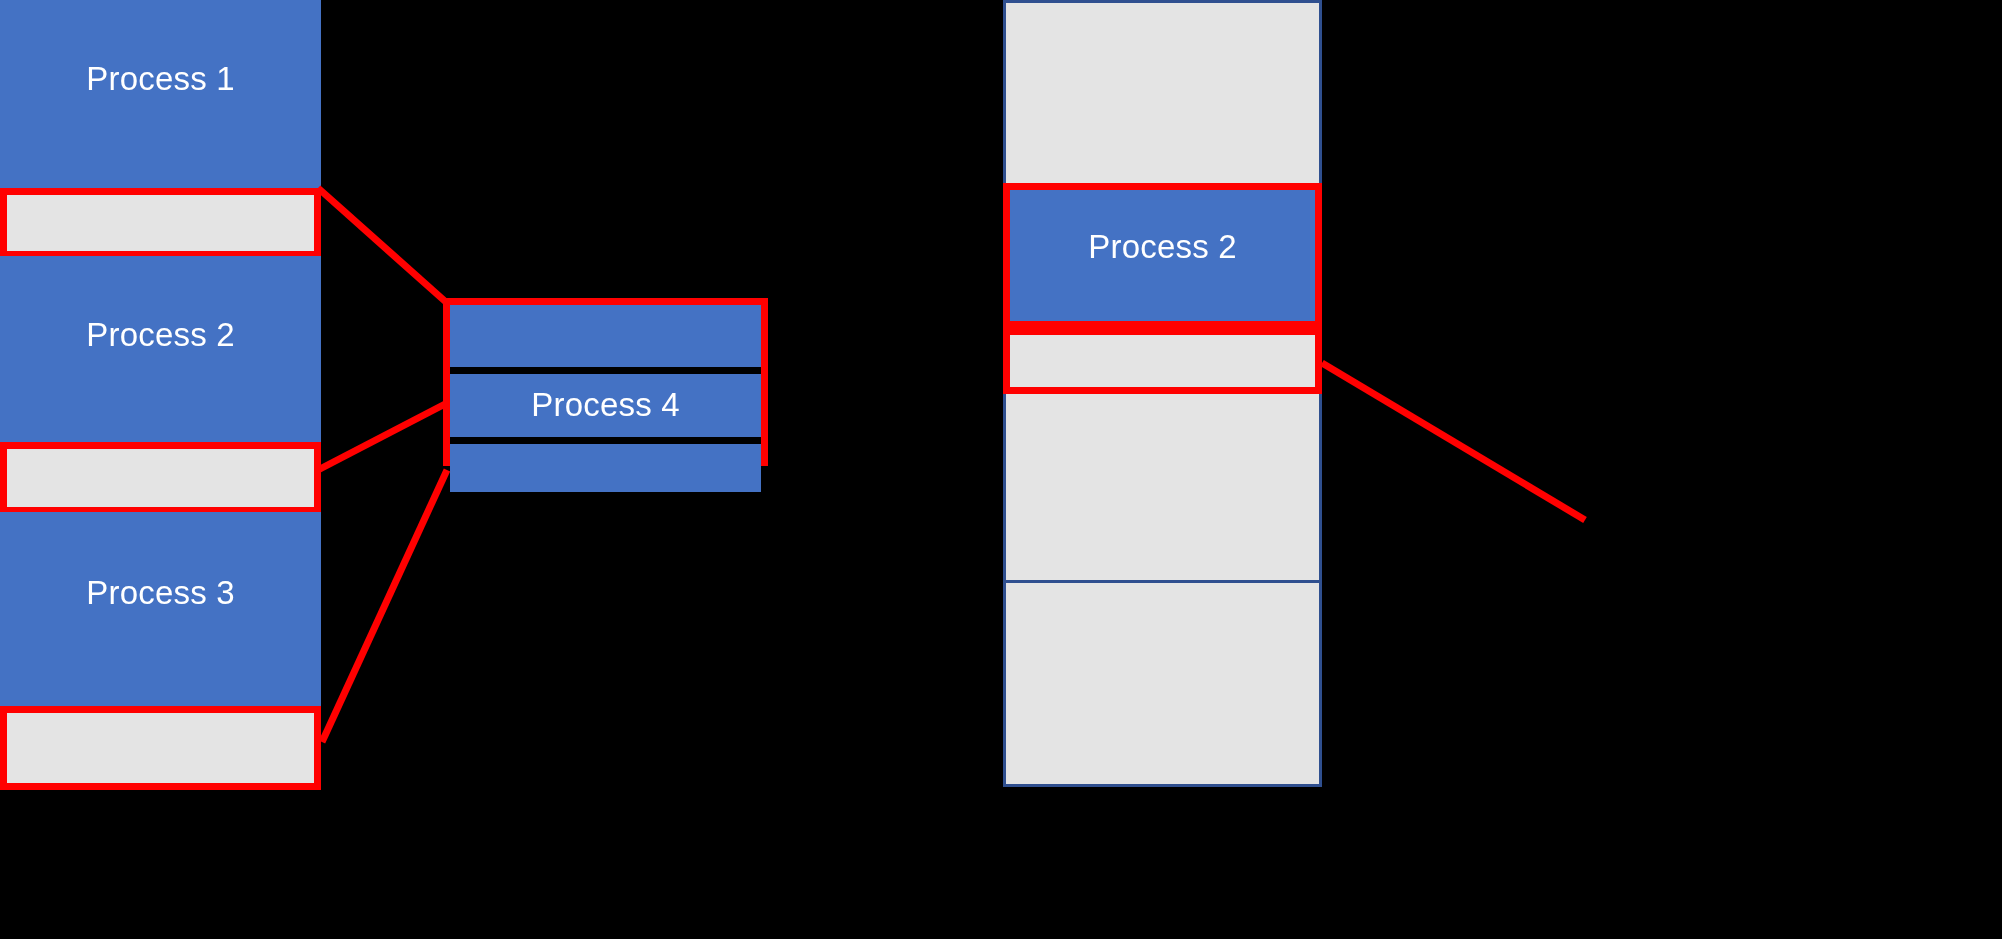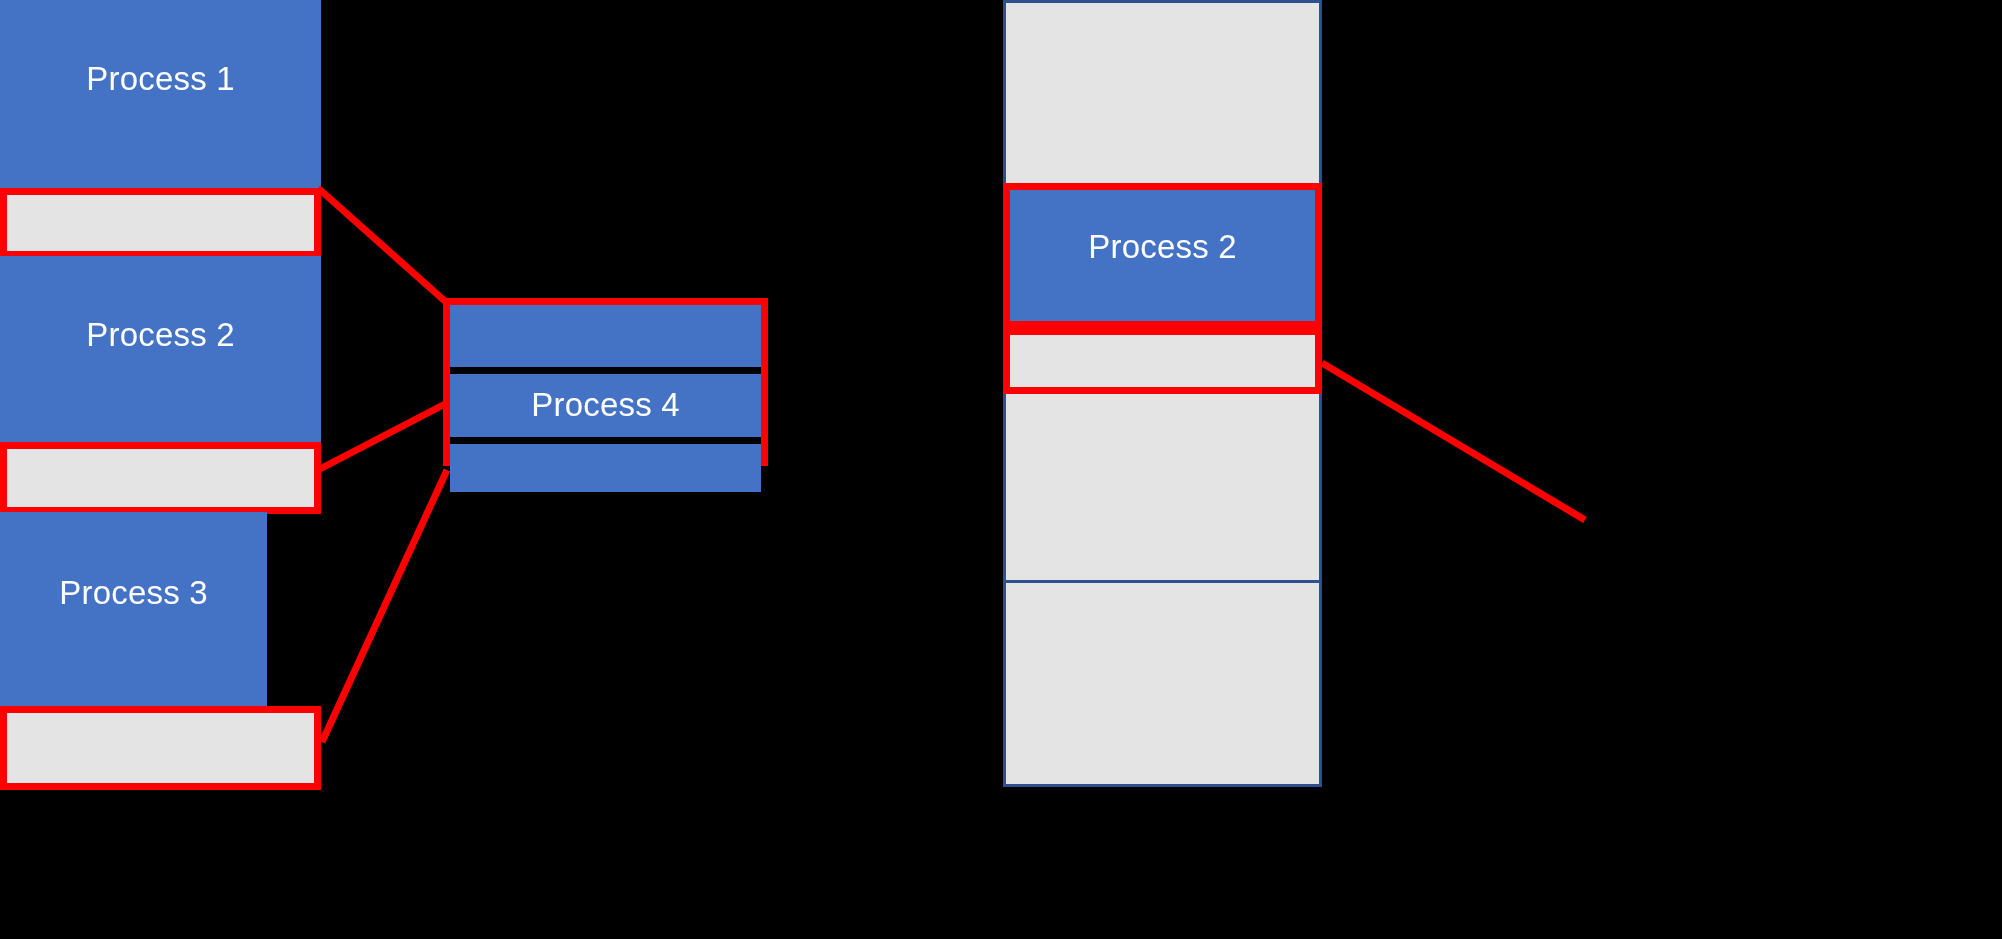--- a/index.html
+++ b/index.html
@@ -79,21 +79,21 @@
   </div>
 
   <div class="blk gap-gray red-outline" style="left:0px; top:188px; width:321px; height:70px;"></div>
 
   <div class="blk proc-blue" style="left:0px; top:256px; width:321px; height:188px;">
     <div class="label" style="top:60px;">Process 2</div>
   </div>
 
   <div class="blk gap-gray red-outline" style="left:0px; top:442px; width:321px; height:72px;"></div>
 
-  <div class="blk proc-blue" style="left:0px; top:512px; width:267px; height:196px;">
+  <div class="blk proc-blue" style="left:0px; top:512px; width:321px; height:196px;">
     <div class="label" style="top:62px;">Process 3</div>
   </div>
 
   <div class="blk gap-gray red-outline" style="left:0px; top:706px; width:321px; height:84px;"></div>
 
   <div class="blk red-outline" style="left:443px; top:298px; width:325px; height:168px; background:#000000;">
     <div class="blk proc-blue" style="left:0px; top:0px; width:311px; height:62px;"></div>
     <div class="blk proc-blue" style="left:0px; top:69px; width:311px; height:63px;">
       <div class="label" style="top:12px;">Process 4</div>
     </div>

